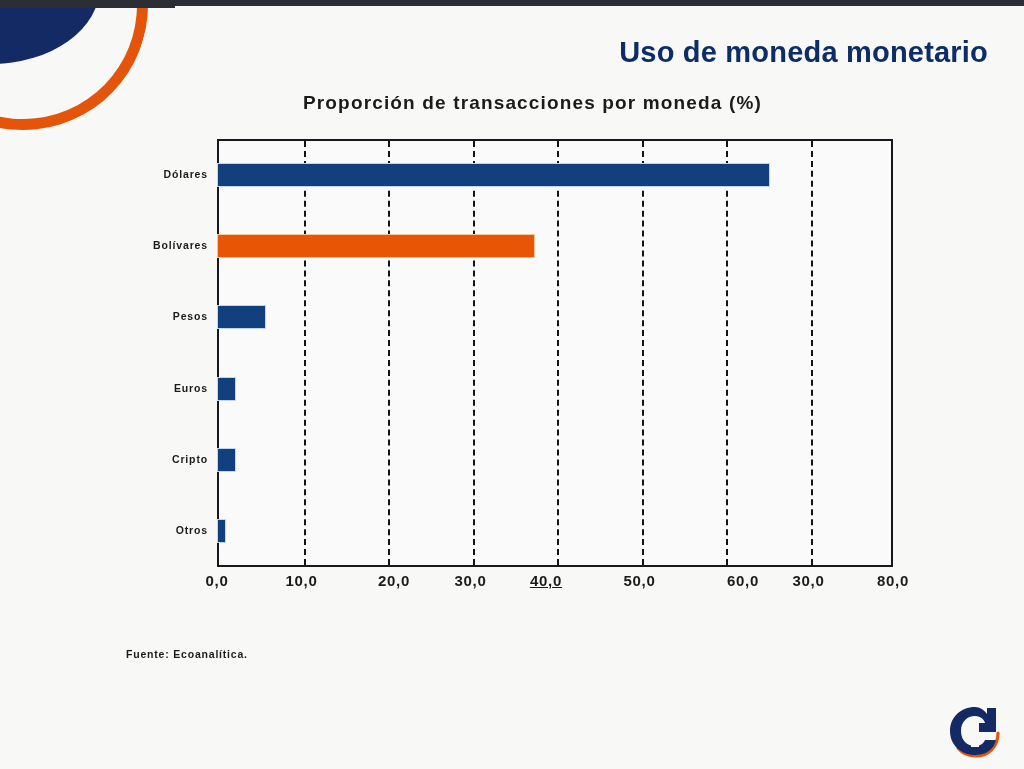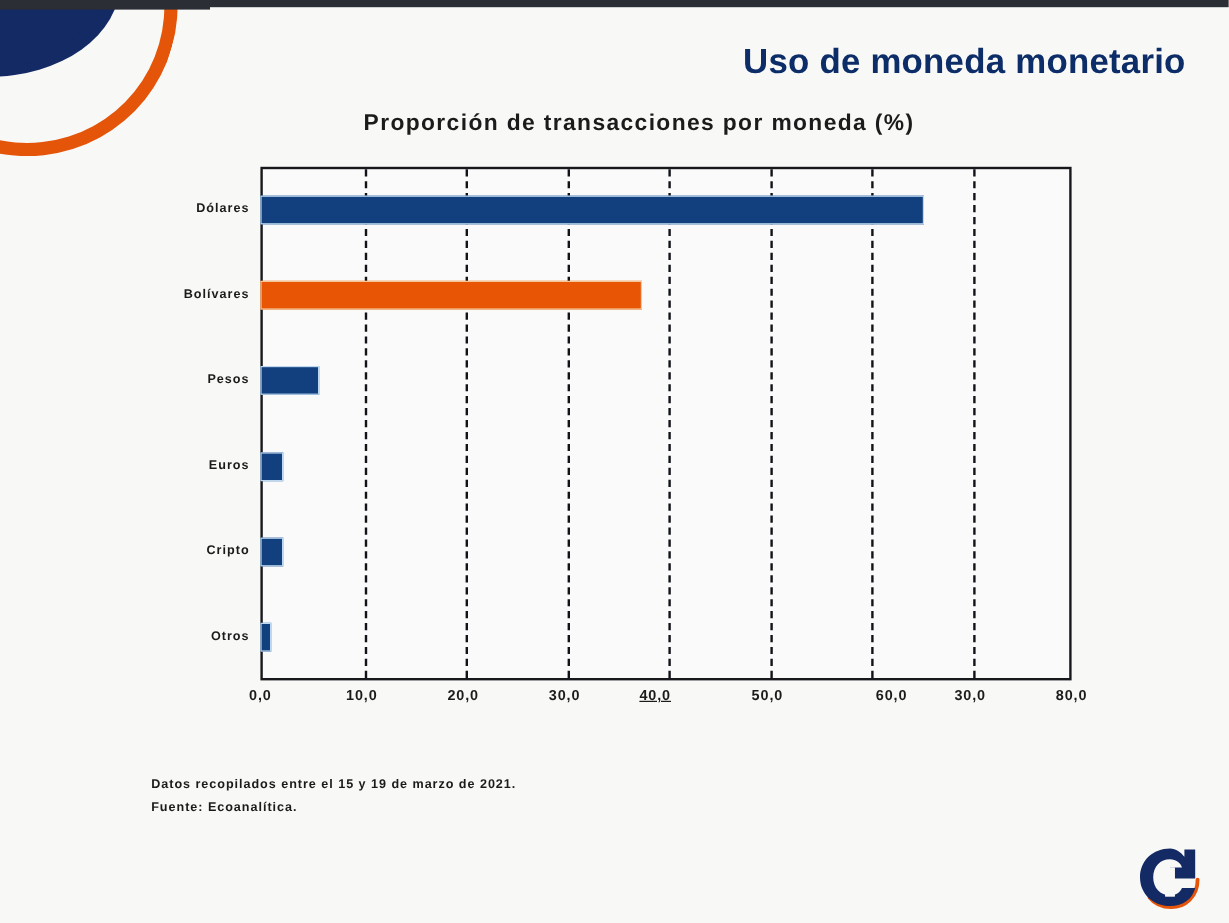--- a/index.html
+++ b/index.html
@@ -136,21 +136,21 @@
     color: #1b1b1b;
     letter-spacing: 0.85px;
     white-space: nowrap;
   }
   .tick-label {
     position: absolute;
     top: 572px;
     width: 60px;
     margin-left: -30px;
     text-align: center;
-    font-size: 12px;
+    font-size: 15px;
     font-weight: bold;
     color: #1b1b1b;
     letter-spacing: 0.75px;
   }
 
   
   #notes {
     position: absolute;
     left: 126px;
     top: 645px;
@@ -202,31 +202,30 @@
       <div class="bar blue" title="Pesos: 5.8" style="left: 209px; top: 305.333px; width: 49.01px; position: absolute;"></div>
       <div class="cat-label" style="left: 10px; top: 310.333px;">Pesos</div>
       <div class="bar blue" title="Euros: 2.3" style="left: 209px; top: 376.667px; width: 19.435px; position: absolute;"></div>
       <div class="cat-label" style="left: 10px; top: 381.667px;">Euros</div>
       <div class="bar blue" title="Cripto: 2.3" style="left: 209px; top: 448px; width: 19.435px; position: absolute;"></div>
       <div class="cat-label" style="left: 10px; top: 453px;">Cripto</div>
       <div class="bar blue" title="Otros: 1.1" style="left: 209px; top: 519.333px; width: 9.295px; position: absolute;"></div>
       <div class="cat-label" style="left: 10px; top: 524.333px;">Otros</div>
       <div class="tick-label" style="left: 209px;">0,0</div>
       <div class="tick-label" style="left: 293.5px;">10,0</div>
-      <div class="tick-label" style="left: 378px;">20,0</div>
+      <div class="tick-label" style="left: 386px;">20,0</div>
       <div class="tick-label" style="left: 462.5px;">30,0</div>
       <div class="tick-label" style="left: 538px; text-decoration: underline;">40,0</div>
       <div class="tick-label" style="left: 631.5px;">50,0</div>
       <div class="tick-label" style="left: 735px;">60,0</div>
       <div class="tick-label" style="left: 800.5px;">30,0</div>
       <div class="tick-label" style="left: 885px; text-align: center;">80,0</div>
     </div>
 
   <div id="notes">
-    <div>Datos recopilados entre el 15 y 19 de marzo de 2021.</div>
     <div>Fuente: Ecoanalítica.</div>
   </div>
 
   <svg id="logo" viewBox="0 0 62 58">
     <path d="M54 30 C54 44 44 53 32 53 C24 53 18 50 14 45" fill="none" stroke="#e4550a" stroke-width="3.2" stroke-linecap="round"></path>
     <path d="M31 4 C17 4 6 14 6 28 C6 42 17 52 31 52 C42 52 50 46 52 37 L41 37 C39 41 36 43 31 43 C23 43 17 37 17 28 C17 19 23 13 31 13 C36 13 40 16 41 20 L31 20 L31 29 L52 29 L52 5 L43 5 L43 11 C40 7 36 4 31 4 Z" fill="#142a64"></path>
     <rect x="27" y="20" width="8" height="24" fill="#fafafa"></rect>
     <path d="M27 20 L35 20 L35 44 L27 44 Z" fill="#f8f8f7"></path>
   </svg>
 

